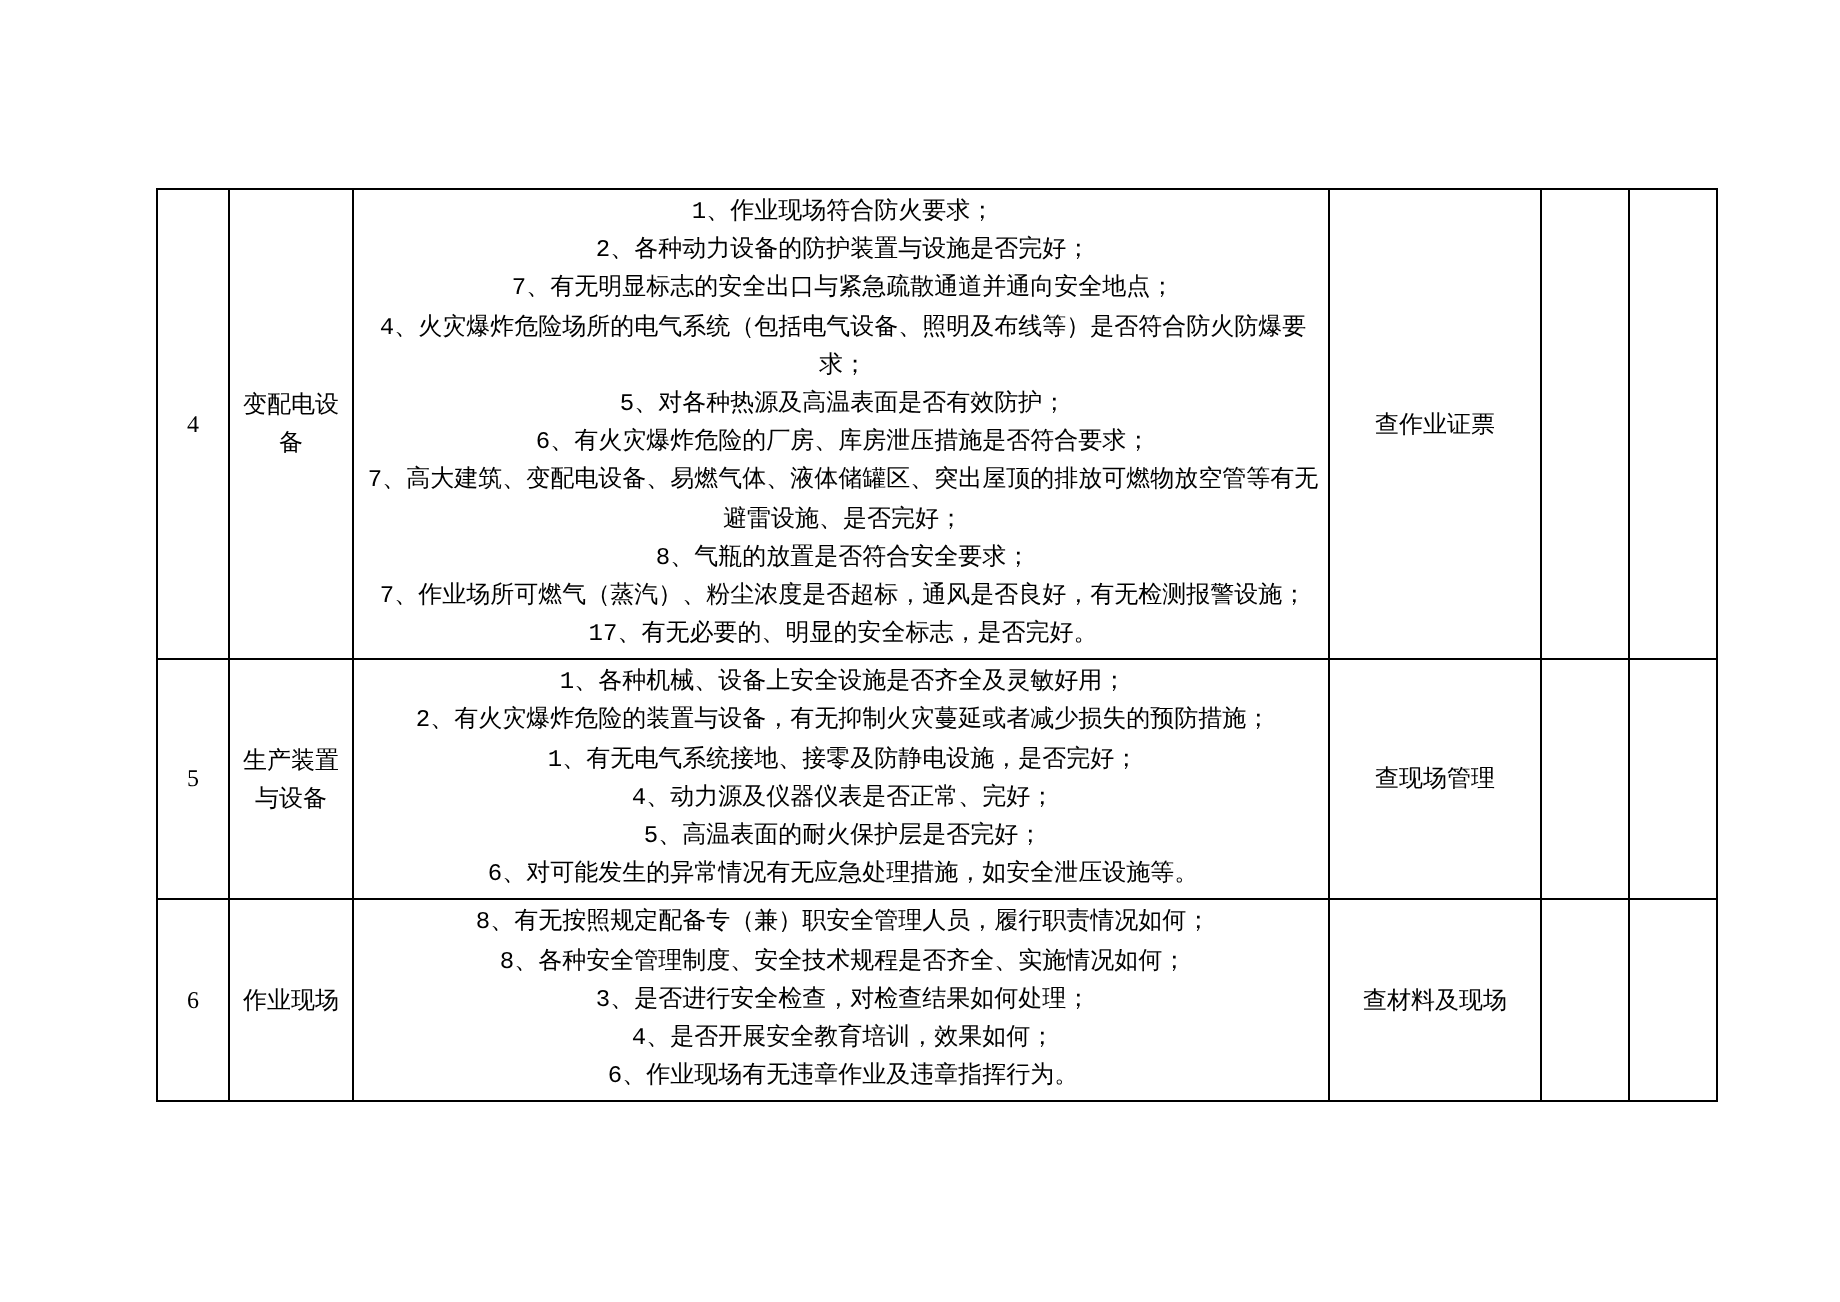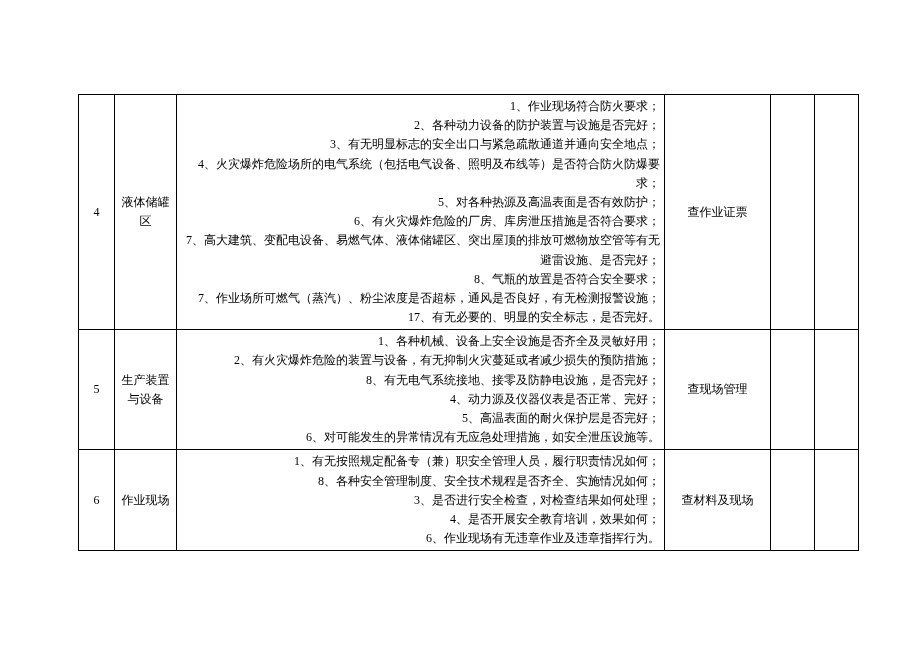--- a/index.html
+++ b/index.html
@@ -30,22 +30,23 @@
     td.num {
       width: 36px;
       text-align: center;
     }
     td.cat {
       width: 62px;
       text-align: center;
     }
     td.content {
       width: 488px;
-      text-align: right;
+      text-align: center;
       padding-left: 6px;
+      font-family: Liberation Mono, monospace;
     }
     td.method {
       width: 106px;
       text-align: center;
     }
     td.empty1 {
       width: 44px;
     }
     td.empty2 {
       width: 44px;
@@ -56,57 +57,57 @@
       word-break: break-all;
     }
   </style>
 </head>
 <body>
 
 <table>
   <tbody id="table-body">
       <tr>
         <td class="num">4</td>
-        <td class="cat">液体储罐区</td>
+        <td class="cat">变配电设备</td>
         <td class="content">
           <span class="item-line">1、作业现场符合防火要求；</span>
           <span class="item-line">2、各种动力设备的防护装置与设施是否完好；</span>
-          <span class="item-line">3、有无明显标志的安全出口与紧急疏散通道并通向安全地点；</span>
+          <span class="item-line">7、有无明显标志的安全出口与紧急疏散通道并通向安全地点；</span>
           <span class="item-line">4、火灾爆炸危险场所的电气系统（包括电气设备、照明及布线等）是否符合防火防爆要求；</span>
           <span class="item-line">5、对各种热源及高温表面是否有效防护；</span>
           <span class="item-line">6、有火灾爆炸危险的厂房、库房泄压措施是否符合要求；</span>
           <span class="item-line">7、高大建筑、变配电设备、易燃气体、液体储罐区、突出屋顶的排放可燃物放空管等有无避雷设施、是否完好；</span>
           <span class="item-line">8、气瓶的放置是否符合安全要求；</span>
           <span class="item-line">7、作业场所可燃气（蒸汽）、粉尘浓度是否超标，通风是否良好，有无检测报警设施；</span>
           <span class="item-line">17、有无必要的、明显的安全标志，是否完好。</span>
         </td>
         <td class="method">查作业证票</td>
         <td class="empty1"></td>
         <td class="empty2"></td>
       </tr>
       <tr>
         <td class="num">5</td>
         <td class="cat">生产装置与设备</td>
         <td class="content">
           <span class="item-line">1、各种机械、设备上安全设施是否齐全及灵敏好用；</span>
           <span class="item-line">2、有火灾爆炸危险的装置与设备，有无抑制火灾蔓延或者减少损失的预防措施；</span>
-          <span class="item-line">8、有无电气系统接地、接零及防静电设施，是否完好；</span>
+          <span class="item-line">1、有无电气系统接地、接零及防静电设施，是否完好；</span>
           <span class="item-line">4、动力源及仪器仪表是否正常、完好；</span>
           <span class="item-line">5、高温表面的耐火保护层是否完好；</span>
           <span class="item-line">6、对可能发生的异常情况有无应急处理措施，如安全泄压设施等。</span>
         </td>
         <td class="method">查现场管理</td>
         <td class="empty1"></td>
         <td class="empty2"></td>
       </tr>
       <tr>
         <td class="num">6</td>
         <td class="cat">作业现场</td>
         <td class="content">
-          <span class="item-line">1、有无按照规定配备专（兼）职安全管理人员，履行职责情况如何；</span>
+          <span class="item-line">8、有无按照规定配备专（兼）职安全管理人员，履行职责情况如何；</span>
           <span class="item-line">8、各种安全管理制度、安全技术规程是否齐全、实施情况如何；</span>
           <span class="item-line">3、是否进行安全检查，对检查结果如何处理；</span>
           <span class="item-line">4、是否开展安全教育培训，效果如何；</span>
           <span class="item-line">6、作业现场有无违章作业及违章指挥行为。</span>
         </td>
         <td class="method">查材料及现场</td>
         <td class="empty1"></td>
         <td class="empty2"></td>
       </tr>
     </tbody>

